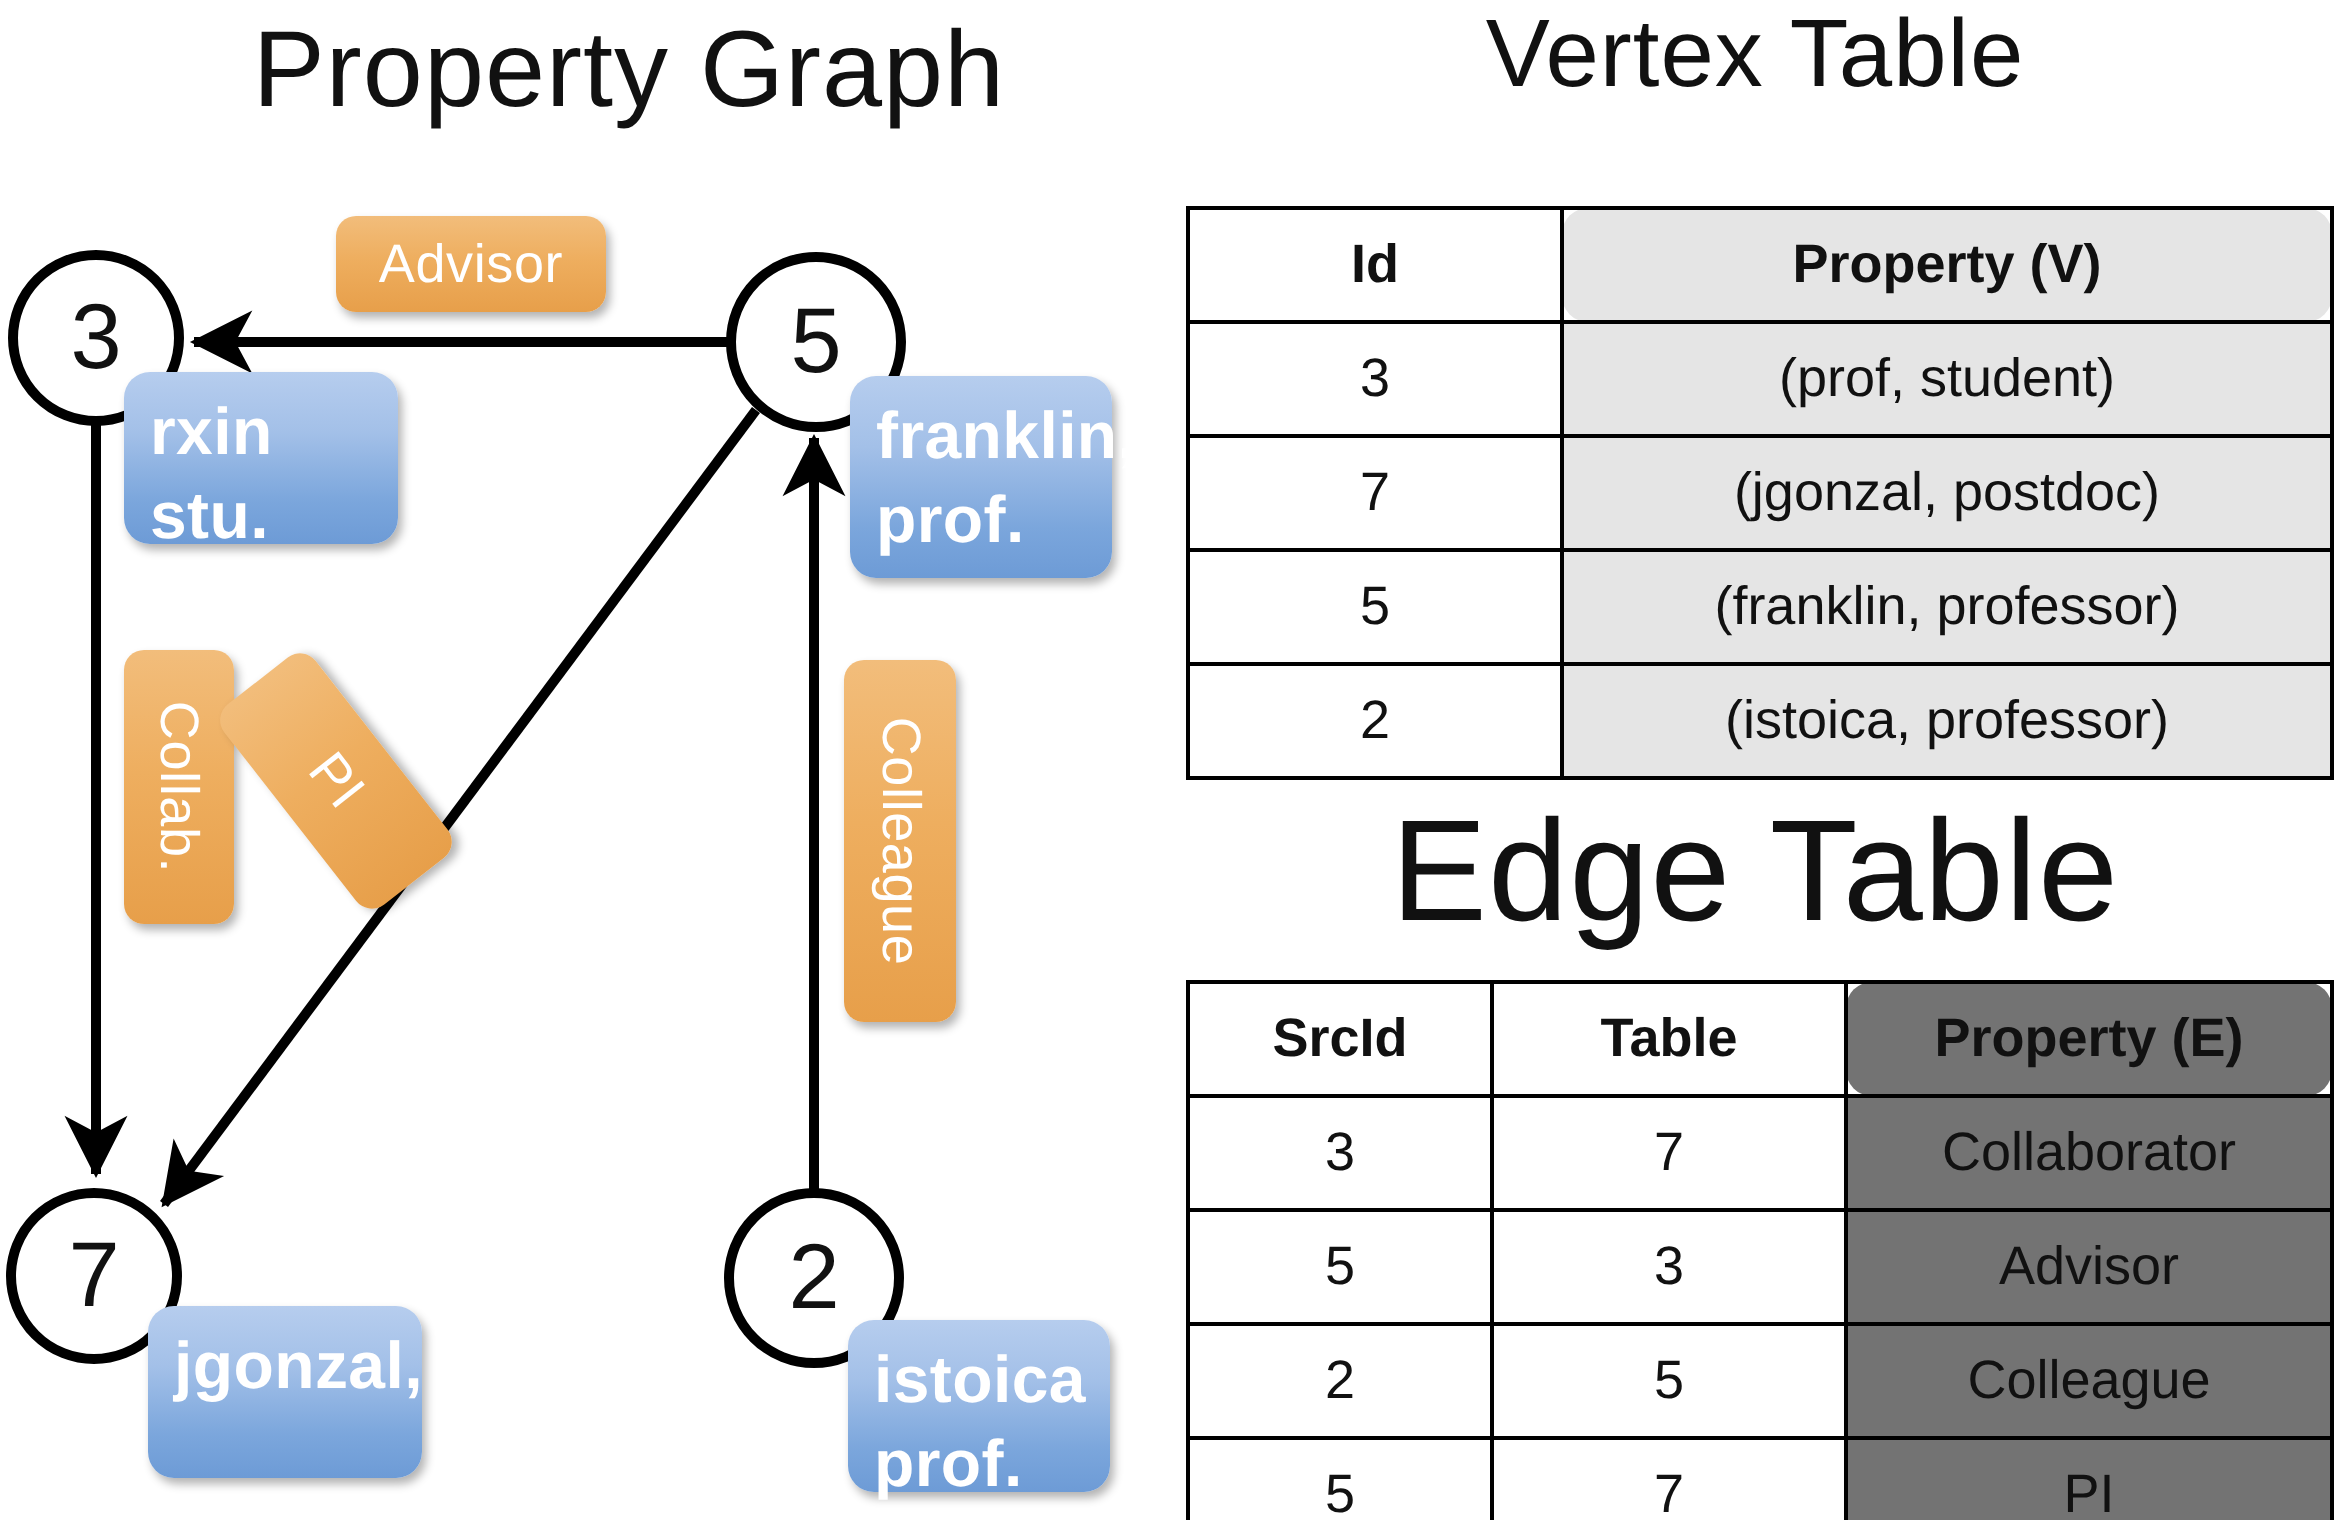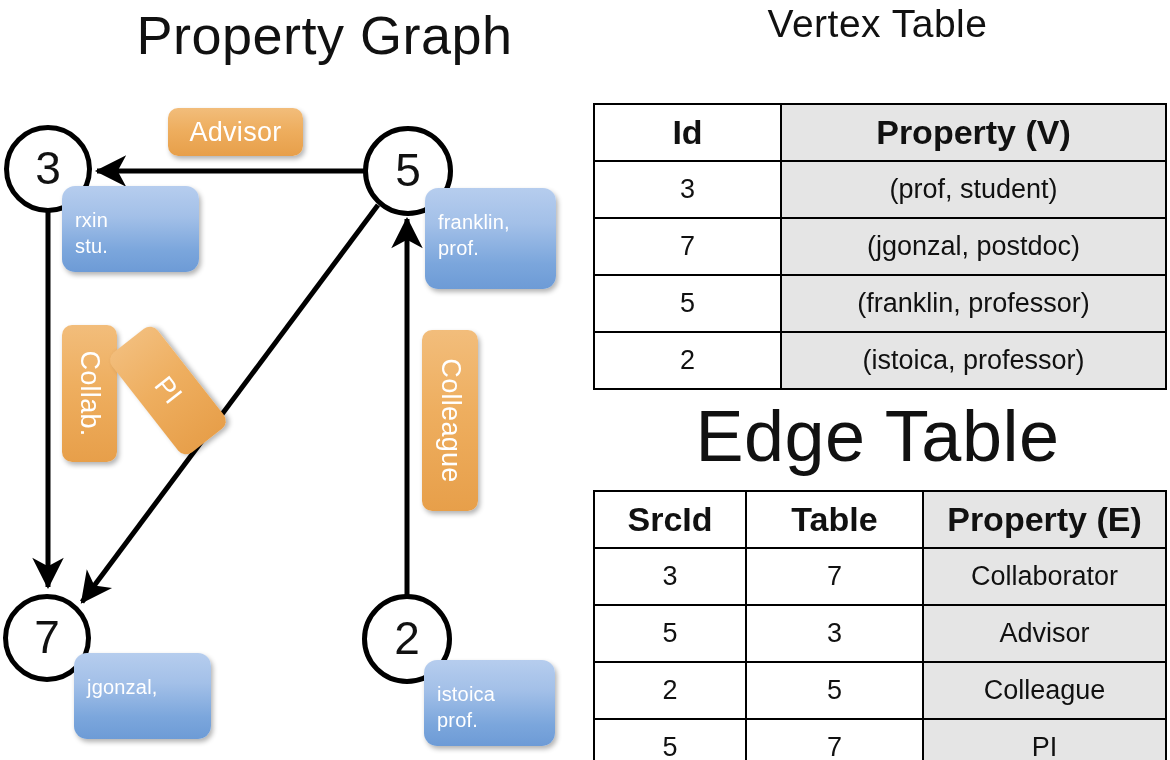--- a/index.html
+++ b/index.html
@@ -1,57 +1,57 @@
 <!DOCTYPE html>
 <html><head>
 <meta charset="utf-8">
 <style>
   html,body{margin:0;padding:0;background:#fff;}
   body{width:1170px;height:760px;position:relative;overflow:hidden;
        font-family:"Liberation Sans",sans-serif;color:#000;}
   .title{position:absolute;font-weight:300;color:#111;white-space:nowrap;
          font-family:"Liberation Sans",sans-serif;letter-spacing:.5px;}
-  #title-property-graph{left:16px;top:8px;width:585px;text-align:center;font-size:54px;line-height:1;padding-left:16px;}
-  #title-vertex-table{left:585px;top:4px;width:585px;text-align:center;font-size:39px;line-height:1;}
+  #title-property-graph{left:6px;top:8px;width:585px;text-align:center;font-size:54px;line-height:1;padding-left:16px;}
+  #title-vertex-table{left:585px;top:4px;width:585px;text-align:center;font-size:48px;line-height:1;}
   #title-edge-table{left:585px;top:400px;width:585px;text-align:center;font-size:72px;line-height:1;}
 
   
   #graph{position:absolute;left:0;top:0;width:585px;height:760px;}
   #edges{position:absolute;left:0;top:0;width:585px;height:760px;}
 
   .node{position:absolute;border:5px solid #000;border-radius:50%;
         background:#fff;box-sizing:border-box;display:flex;
         align-items:center;justify-content:center;}
   .node span{font-size:46px;font-weight:300;line-height:1;
              font-family:"Liberation Sans",sans-serif;color:#111;
              transform:translateY(-1px);}
 
   .vbox{position:absolute;border-radius:13px;box-sizing:border-box;
         background:linear-gradient(180deg,#b6cdee 0%,#a3c0e8 35%,#7ba6dc 75%,#6d9bd6 100%);
         box-shadow:2px 3px 5px rgba(0,0,0,.30);
-        color:#fff;font-size:20px;line-height:1.28;padding:22px 0 0 13px;
-        font-weight:400;letter-spacing:.2px;}
+        color:#fff;font-size:33px;line-height:1.28;padding:9px 0 0 13px;
+        font-weight:700;letter-spacing:.2px;}
   .vbox div{white-space:nowrap;}
 
   .ebox{position:absolute;border-radius:10px;box-sizing:border-box;
         background:linear-gradient(180deg,#f2bd7b 0%,#eeae5f 45%,#e79f4a 100%);
         box-shadow:2px 3px 5px rgba(0,0,0,.30);
         color:#fff;font-weight:300;letter-spacing:.3px;
         display:flex;align-items:center;justify-content:center;}
   .ebox span{white-space:nowrap;font-size:27px;line-height:1;}
   .vert span{transform:rotate(90deg);}
 
   
   table.grid{position:absolute;border-collapse:collapse;table-layout:fixed;}
   table.grid td{border:2px solid #000;text-align:center;font-weight:300;
                 font-size:27px;color:#111;padding:0;height:55px;
                 font-family:"Liberation Sans",sans-serif;}
-  table.grid td.hdr{font-weight:bold;font-size:34px;}
+  table.grid td.hdr{font-weight:bold;font-size:27px;border-radius:13px;}
   td.blue{background:#e5e5e5;}
-  td.peach{background:#e5e5e5;}
+  td.peach{background:#737373;}
   #vertex-table{left:593px;top:103px;width:572px;}
   #edge-table{left:593px;top:490px;width:572px;}
 </style>
 </head>
 <body>
 
 <div class="title" id="title-property-graph">Property Graph</div>
 <div class="title" id="title-vertex-table">Vertex Table</div>
 <div class="title" id="title-edge-table">Edge Table</div>
 

